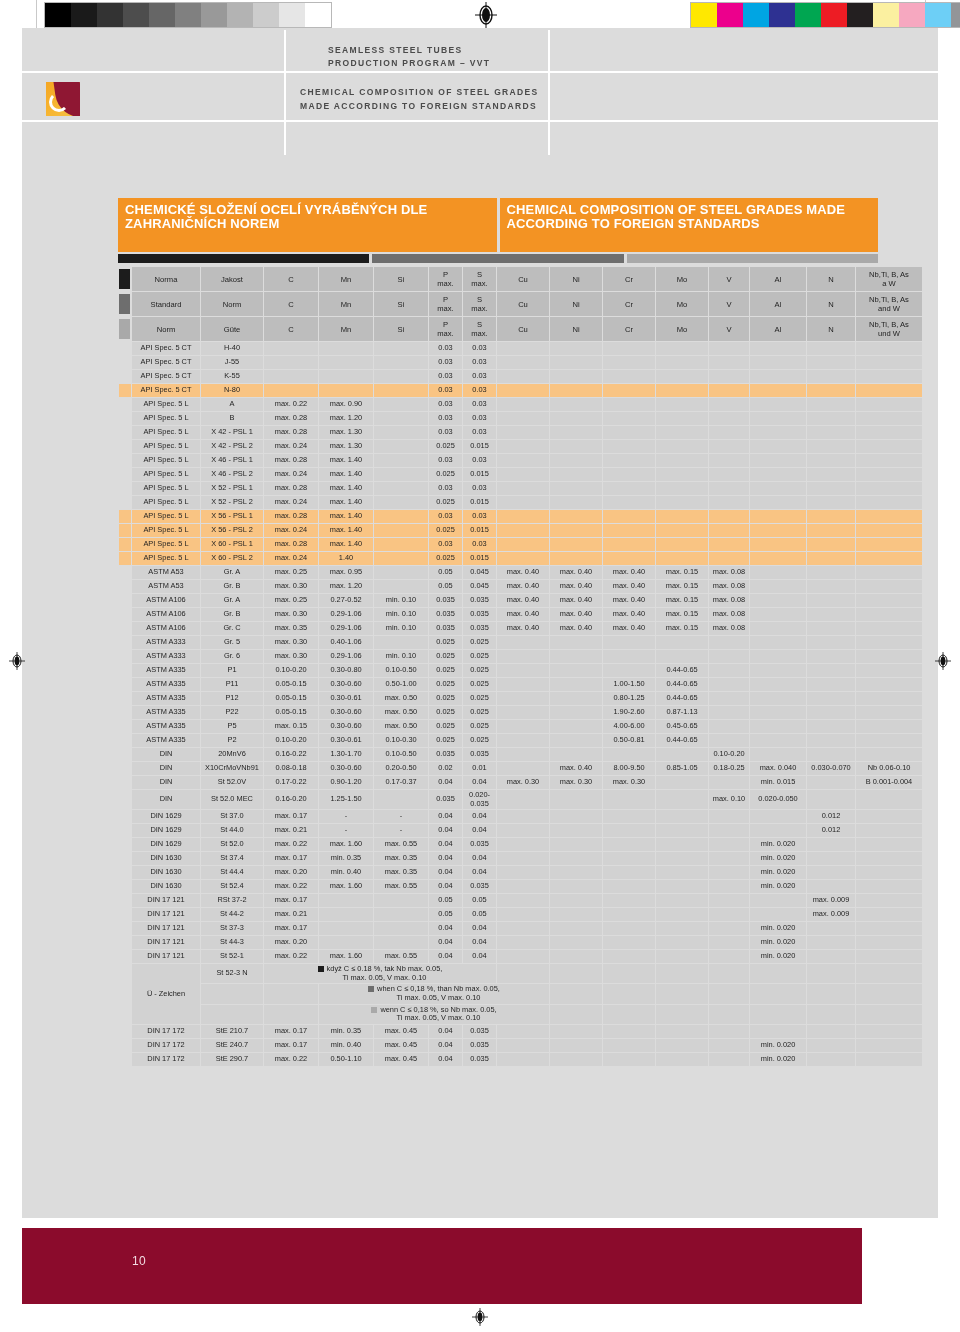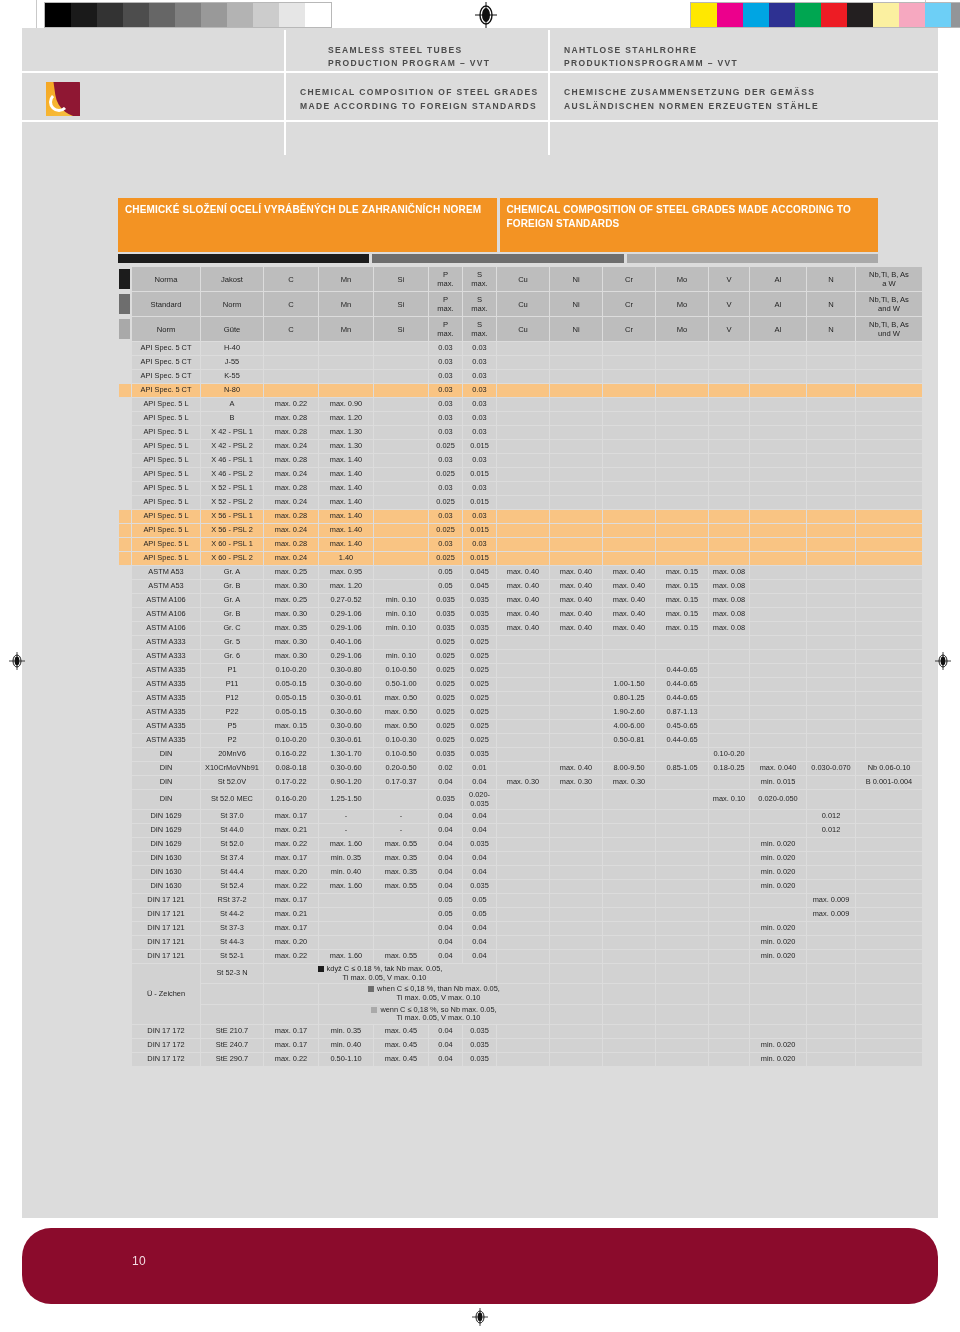--- a/index.html
+++ b/index.html
@@ -40,21 +40,21 @@
   
   .logo { position:absolute; left:46px; top:82px; width:34px; height:34px;
           background:linear-gradient(135deg,#f5a623 0%,#f7b733 55%,#f3c14a 100%); overflow:hidden; }
   .logo .swoosh { position:absolute; right:-2px; top:-3px; width:26px; height:40px;
           background:#8f1733; border-radius:0 0 0 26px; transform:rotate(-8deg);}
   .logo .arc { position:absolute; left:3px; top:10px; width:20px; height:20px;
           border:3px solid #fff; border-radius:50%; border-right-color:transparent; border-top-color:transparent; }
 
   
   .banners { position:absolute; left:118px; top:198px; width:760px; height:54px; display:flex; gap:3px; }
-  .banner { flex:1 1 0; background:#f39323; color:#ffffff; font-size:10px; font-weight:700;
+  .banner { flex:1 1 0; background:#f39323; color:#ffffff; font-size:13px; font-weight:700;
             line-height:13.5px; padding:5px 8px 0 7px; letter-spacing:.15px; }
   .tonebars { position:absolute; left:118px; top:254px; width:760px; height:9px; display:flex; gap:3px;}
   .tonebars div { flex:1 1 0; }
   .tb1 { background:#1c1c1c; } .tb2 { background:#6e6e6e; } .tb3 { background:#a9a9a9; }
 
   
   .tblwrap { position:absolute; left:118px; top:266px; width:760px; }
   table.grades { border-collapse:separate; border-spacing:1px 1px; width:760px; table-layout:fixed; }
   table.grades td, table.grades th {
     background:#d2d2d2; font-size:7.4px; color:#1f1f1f; font-weight:400;
@@ -65,21 +65,21 @@
   table.grades thead tr th.side { background:transparent; padding:0; }
   td.hl, tr.hl td { background:#f9c483 !important; }
   .side-swatch { width:11px; height:20px; display:block; }
   .sw-dark { background:#1c1c1c; } .sw-mid { background:#6e6e6e; } .sw-light { background:#a9a9a9; }
   td.note { text-align:left; padding-left:3px; white-space:normal; line-height:9.5px; height:auto; font-size:7.4px;}
   td.note .sq { display:inline-block; width:6px; height:6px; margin-right:3px; vertical-align:-1px;}
   .sq-dark{background:#1c1c1c;} .sq-mid{background:#6e6e6e;} .sq-light{background:#a9a9a9;}
   td.blank { background:#d2d2d2; }
 
   
-  .footer { position:absolute; left:22px; top:1228px; width:916px; height:76px; background:#8b0b2c;border-radius:29px; }
+  .footer { position:absolute; left:22px; top:1228px; width:840px; height:76px; background:#8b0b2c; }
   .footer .num { position:absolute; left:110px; top:26px; color:#f2dbe2; font-size:12px; letter-spacing:.4px;}
 
   
   .sidemark { position:absolute; width:18px; height:18px; }
   .sidemark.l { left:8px; top:652px; }
   .sidemark.r { left:934px; top:652px; }
   .botmark { position:absolute; left:471px; top:1308px; width:18px; height:18px; }
 </style>
 </head>
 <body>
@@ -136,30 +136,20 @@
       <div class="title-a" style="left:14px;margin-left:28px;">
         <div>SEAMLESS STEEL TUBES</div>
         <div>PRODUCTION PROGRAM – VVT</div>
       </div>
       <div class="title-b" style="left:14px;">
         <div>CHEMICAL COMPOSITION OF STEEL GRADES</div>
         <div>MADE ACCORDING TO FOREIGN STANDARDS</div>
       </div>
     </div>
 
-    <div class="col c3">
-      <div class="title-a" style="left:14px;">
-        <div>NAHTLOSE STAHLROHRE</div>
-        <div>PRODUKTIONSPROGRAMM – VVT</div>
-      </div>
-      <div class="title-b" style="left:14px;">
-        <div>CHEMISCHE ZUSAMMENSETZUNG DER GEMÄSS</div>
-        <div>AUSLÄNDISCHEN NORMEN ERZEUGTEN STÄHLE</div>
-      </div>
-    </div>
   </div>
 
   <div class="logo">
     <div class="swoosh"></div>
     <div class="arc"></div>
   </div>
 
   <div class="banners">
     <div class="banner">CHEMICKÉ SLOŽENÍ OCELÍ VYRÁBĚNÝCH DLE ZAHRANIČNÍCH NOREM</div>
     <div class="banner">CHEMICAL COMPOSITION OF STEEL GRADES MADE ACCORDING TO FOREIGN STANDARDS</div>

